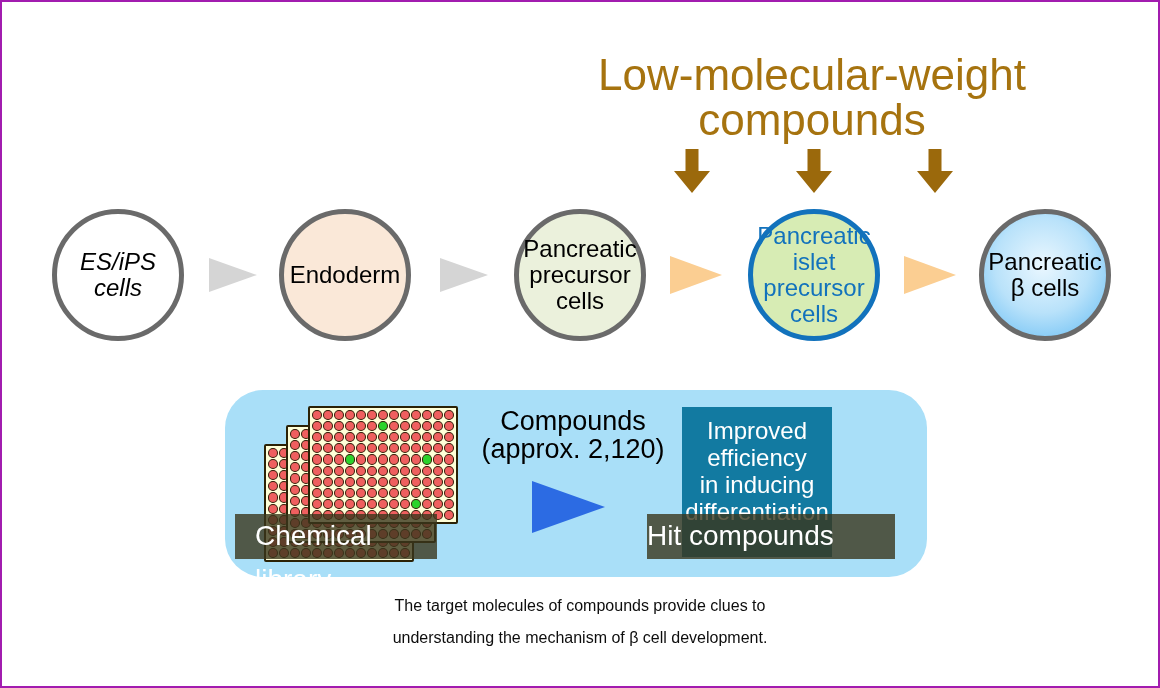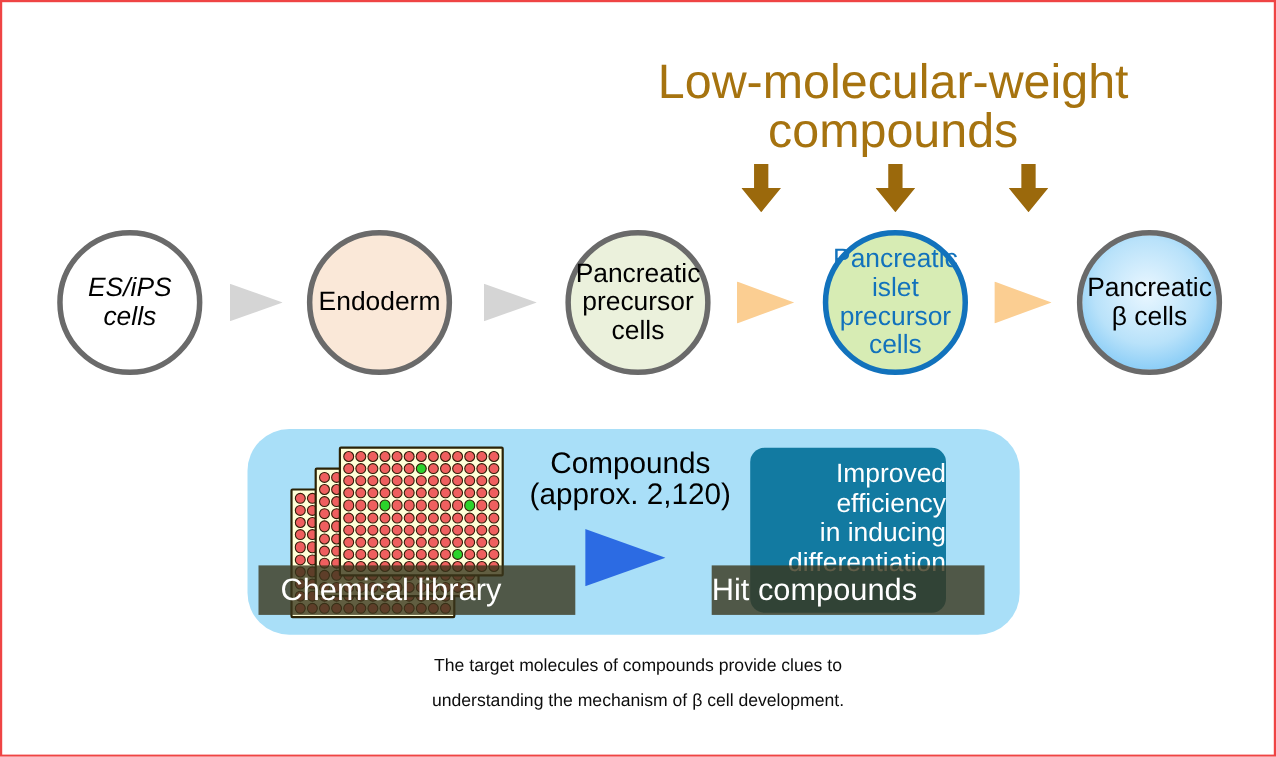--- a/index.html
+++ b/index.html
@@ -1,19 +1,19 @@
 <!DOCTYPE html>
 <html><head>
 <meta charset="utf-8">
 <style>
   html,body{margin:0;padding:0;background:#fff;}
   *{box-sizing:border-box;}
   .frame{
     position:relative;width:1160px;height:688px;background:#ffffff;
-    border:2px solid #ef4444;overflow:hidden;
+    border:2px solid #a21caf;overflow:hidden;
     font-family:"Liberation Sans", sans-serif;
   }
   
   .title{
     position:absolute;left:510px;top:50px;width:600px;text-align:center;
     font-size:44px;line-height:45px;font-weight:500;color:var(--title-brown,#A6730F);
   }
   
   .down-arrow{position:absolute;top:147px;}
   .down-arrow polygon{fill:var(--arrow-brown,#9B690C);}
@@ -50,32 +50,32 @@
   }
   .plate-back{left:39px;top:54px;z-index:1;}
   .plate-mid{left:61px;top:35px;z-index:2;}
   .plate-front{left:83px;top:16px;z-index:3;}
   .well{border-radius:50%;border:1px solid #331c08;background:var(--well-red,#EF5F5F);}
   .well.hit{background:var(--well-green,#2BD32B);}
   .bar{
     position:absolute;height:45px;background:var(--label-bar,rgba(58,54,28,0.8));
     color:#fff;font-size:28px;line-height:44px;z-index:5;
   }
-  .bar-chem{left:10px;top:124px;width:288px;padding-left:20px;}
+  .bar-chem{left:10px;top:124px;width:202px;padding-left:20px;}
   .bar-hit{left:422px;top:124px;width:248px;text-align:left;}
   .compounds{
     position:absolute;left:243px;top:17px;width:210px;text-align:center;z-index:4;
     font-size:27px;line-height:28px;color:#000;
   }
   .screen-arrow{position:absolute;left:307px;top:91px;}
   .screen-arrow polygon{fill:var(--screen-arrow-blue,#2C6BE3);}
   .result-box{
-    position:absolute;left:457px;top:17px;width:178px;height:150px;z-index:1;
-    background:var(--result-teal,#127AA1);color:#fff;text-align:right;
-    font-size:24px;line-height:27px;padding-top:10px;white-space:pre-line;border-radius:13px;
+    position:absolute;left:457px;top:17px;width:150px;height:150px;z-index:1;
+    background:var(--result-teal,#127AA1);color:#fff;text-align:center;
+    font-size:24px;line-height:27px;padding-top:10px;white-space:pre-line;
   }
   
   .caption{
     position:absolute;left:174px;top:588px;width:808px;text-align:center;
     font-size:16px;line-height:32px;color:#0d0d0d;
   }
 </style>
 </head>
 <body>
 

